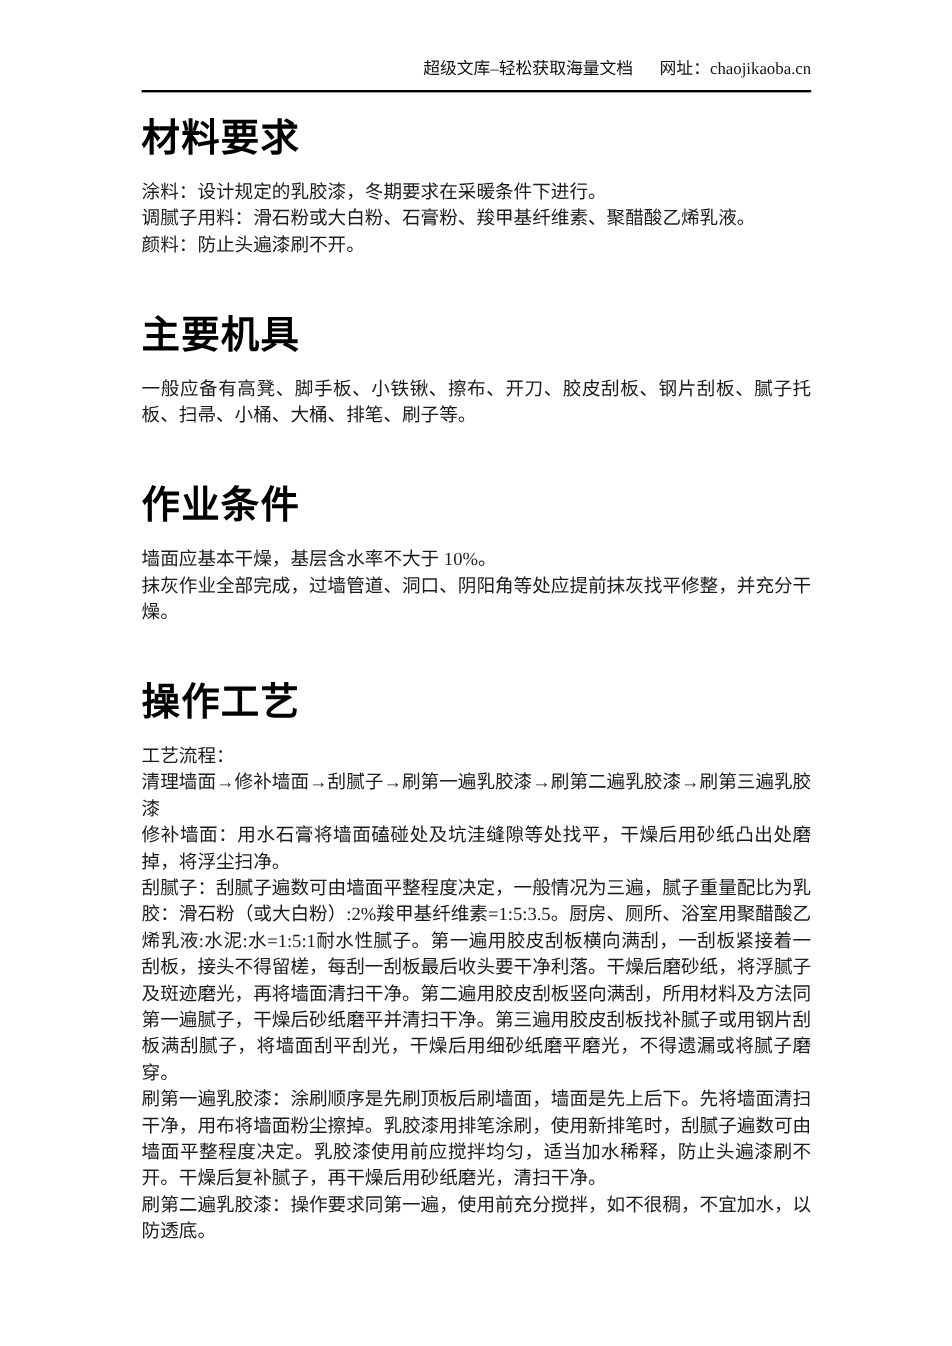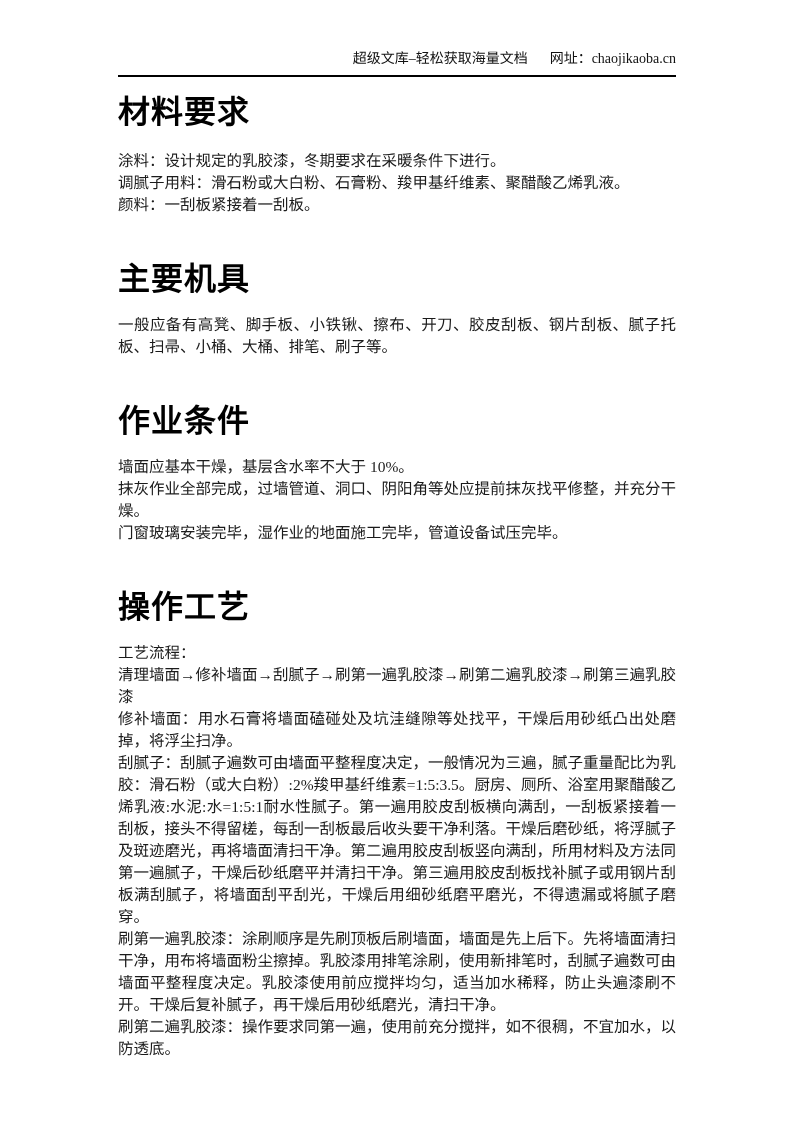--- a/index.html
+++ b/index.html
@@ -34,21 +34,20 @@
   h1.sec-title {
     font-size: 32px;
     line-height: 38px;
     font-weight: bold;
     color: #000000;
     margin: 44px 0 0 0;
     letter-spacing: 1px;
   }
   h1.sec-title.first {
     margin-top: 19px;
-    font-family: Liberation Mono, monospace;
   }
   .sec-body {
     margin-top: 16px;
   }
   .sec-body p {
     margin: 0;
     font-size: 15.5px;
     line-height: 22px;
     text-align: justify;
     text-justify: inter-ideograph;
@@ -62,37 +61,36 @@
 
   <div class="doc-header">
     <span>超级文库–轻松获取海量文档</span><span class="hdr-gap">网址：</span><span>chaojikaoba.cn</span>
   </div>
 
   <section>
     <h1 class="sec-title first">材料要求</h1>
     <div class="sec-body">
       <p>涂料：设计规定的乳胶漆，冬期要求在采暖条件下进行。</p>
       <p>调腻子用料：滑石粉或大白粉、石膏粉、羧甲基纤维素、聚醋酸乙烯乳液。</p>
-      <p>颜料：一刮板紧接着一刮板。</p>
+      <p>颜料：防止头遍漆刷不开。</p>
     </div>
   </section>
 
   <section>
     <h1 class="sec-title">主要机具</h1>
     <div class="sec-body">
       <p>一般应备有高凳、脚手板、小铁锹、擦布、开刀、胶皮刮板、钢片刮板、腻子托板、扫帚、小桶、大桶、排笔、刷子等。</p>
     </div>
   </section>
 
   <section>
     <h1 class="sec-title">作业条件</h1>
     <div class="sec-body">
       <p>墙面应基本干燥，基层含水率不大于 10%。</p>
       <p>抹灰作业全部完成，过墙管道、洞口、阴阳角等处应提前抹灰找平修整，并充分干燥。</p>
-      <p>门窗玻璃安装完毕，湿作业的地面施工完毕，管道设备试压完毕。</p>
     </div>
   </section>
 
   <section>
     <h1 class="sec-title">操作工艺</h1>
     <div class="sec-body">
       <p>工艺流程：</p>
       <p>清理墙面→修补墙面→刮腻子→刷第一遍乳胶漆→刷第二遍乳胶漆→刷第三遍乳胶漆</p>
       <p>修补墙面：用水石膏将墙面磕碰处及坑洼缝隙等处找平，干燥后用砂纸凸出处磨掉，将浮尘扫净。</p>
       <p>刮腻子：刮腻子遍数可由墙面平整程度决定，一般情况为三遍，腻子重量配比为乳胶：滑石粉（或大白粉）:2%羧甲基纤维素=1:5:3.5。厨房、厕所、浴室用聚醋酸乙烯乳液:水泥:水=1:5:1耐水性腻子。第一遍用胶皮刮板横向满刮，一刮板紧接着一刮板，接头不得留槎，每刮一刮板最后收头要干净利落。干燥后磨砂纸，将浮腻子及斑迹磨光，再将墙面清扫干净。第二遍用胶皮刮板竖向满刮，所用材料及方法同第一遍腻子，干燥后砂纸磨平并清扫干净。第三遍用胶皮刮板找补腻子或用钢片刮板满刮腻子，将墙面刮平刮光，干燥后用细砂纸磨平磨光，不得遗漏或将腻子磨穿。</p>

